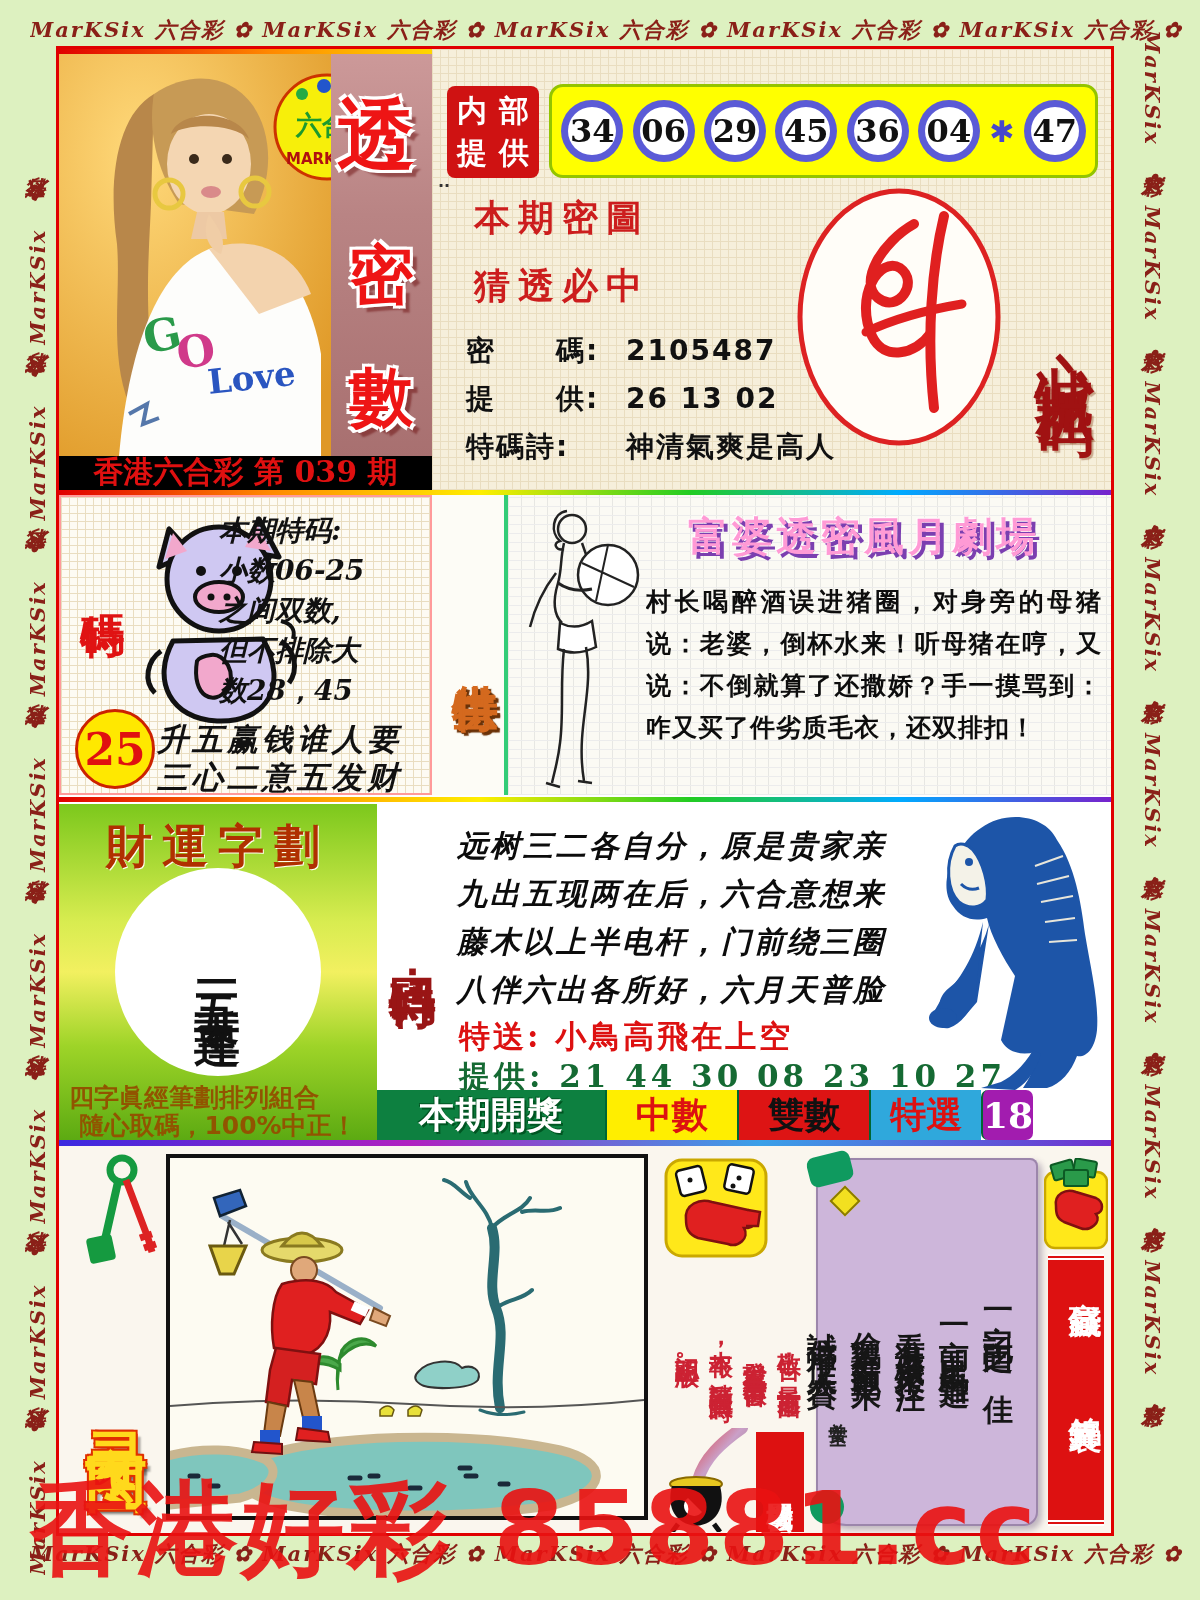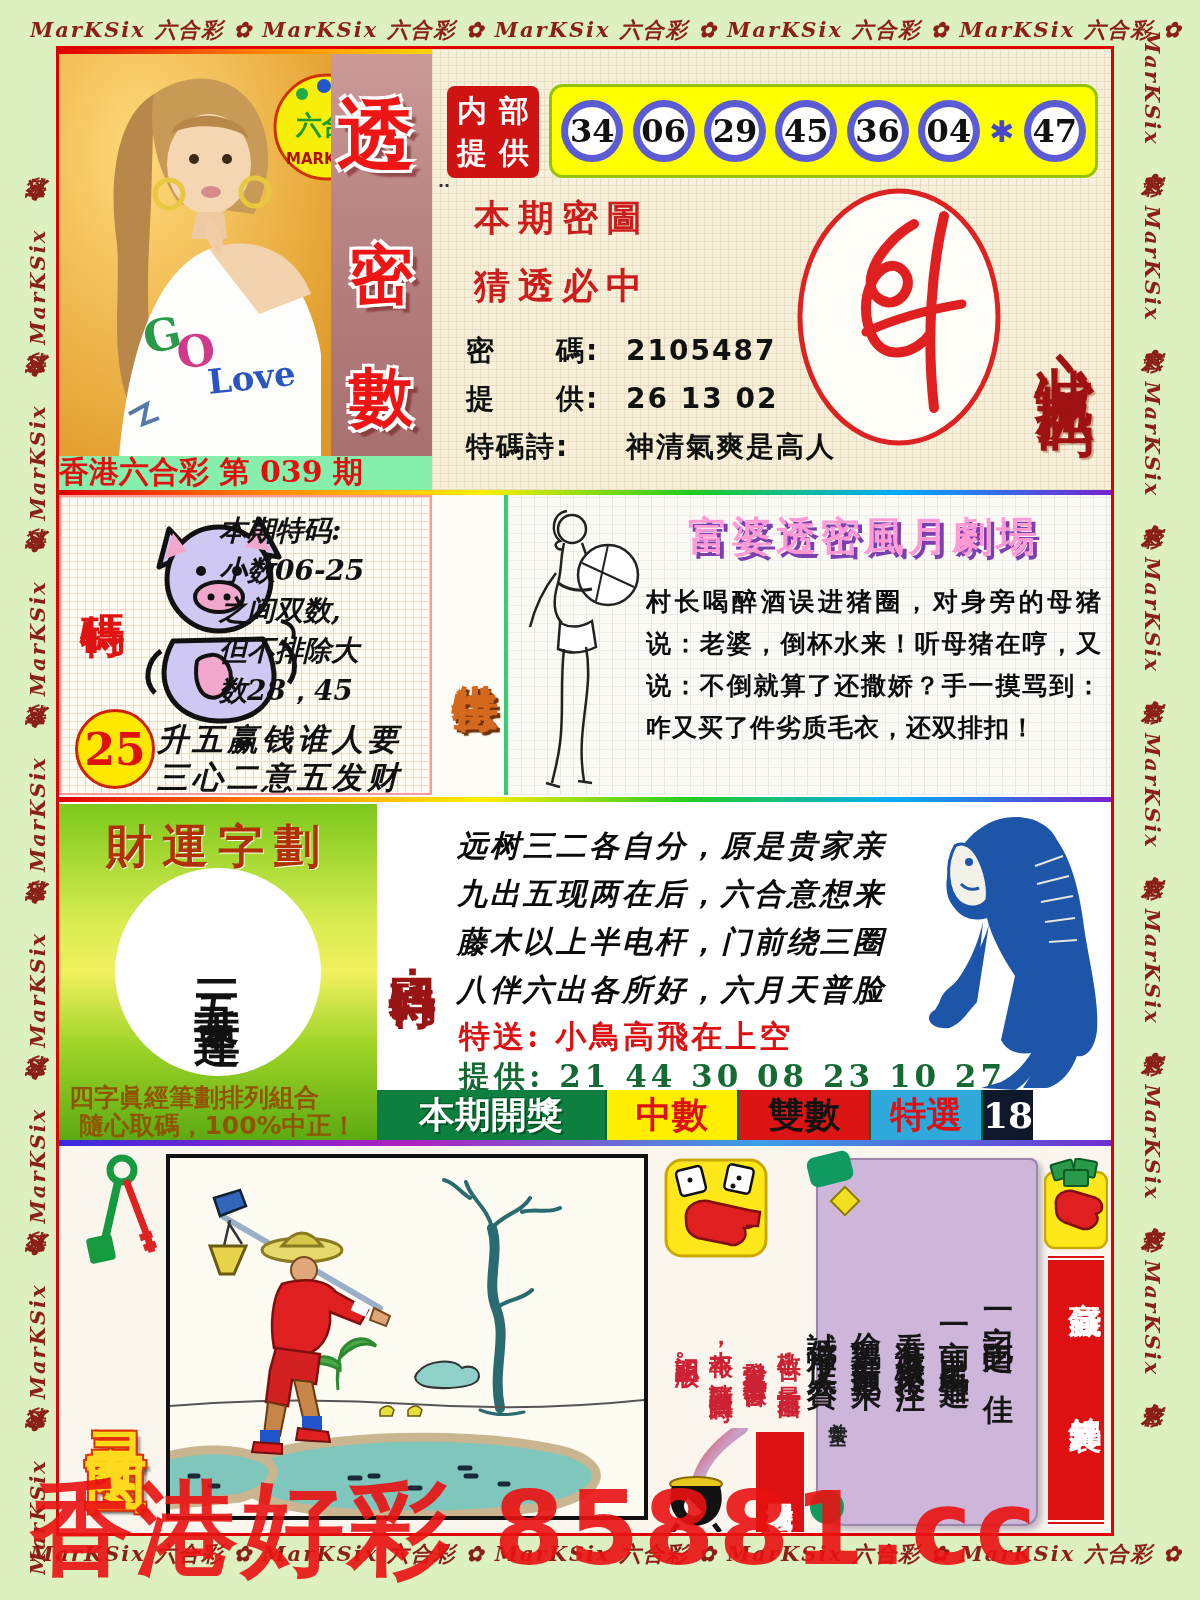--- a/index.html
+++ b/index.html
@@ -14,22 +14,22 @@
   .frame{left:56px;top:46px;width:1058px;height:1490px;background:#fff;
          border:3px solid #e00000;box-sizing:border-box;}
   .rainbow{background:linear-gradient(90deg,#e00000,#ff8800,#ffee00,#22cc22,#00aaff,#7722cc);height:5px;}
   .grid-bg{background-color:#f6efdb;background-image:linear-gradient(#e9ddc0 1px,transparent 1px),linear-gradient(90deg,#e9ddc0 1px,transparent 1px);background-size:8px 8px;}
   .hatch-bg{background-color:#fbfaf4;background-image:repeating-linear-gradient(0deg,#ececec 0 1px,transparent 1px 9px),repeating-linear-gradient(90deg,#e7e7e3 0 1px,transparent 1px 13px);}
   
   .photo-panel{overflow:hidden;}
   .toumi-strip{background:linear-gradient(180deg,#c99,#b98484 40%,#a87070);}
   .toumi-char{color:#ee1515;font:900 78px "DejaVu Serif",serif;
      text-shadow:-3px -3px 0 #fff,3px -3px 0 #fff,-3px 3px 0 #fff,3px 3px 0 #fff,7px 7px 2px rgba(100,0,0,.45);}
-  .issue-band{background:#86efac;color:#e01010;font:900 30px "DejaVu Serif",serif;
-     line-height:32px;}
+  .issue-band{background:#000000;color:#e01010;font:900 30px "DejaVu Serif",serif;
+     text-align:center;line-height:32px;}
   .seal{background:#cf1212;border-radius:8px;color:#fff;font:900 30px "DejaVu Serif",serif;
         display:grid;grid-template-columns:1fr 1fr;place-items:center;padding:4px;box-sizing:border-box;}
   .num-band{background:#ffff00;border:3px solid #93c400;border-radius:14px;
             display:flex;align-items:center;justify-content:space-evenly;box-sizing:border-box;}
   .ball{width:62px;height:62px;border-radius:50%;background:#5b5bd6;display:flex;align-items:center;justify-content:center;}
   .ball b{width:48px;height:48px;border-radius:50%;background:#fff;color:#111;
           font:700 32px "DejaVu Serif",serif;display:flex;align-items:center;justify-content:center;}
   .star{color:#4747cc;font-size:30px;font-weight:700;}
   .red-head{color:#cc1d1d;font:900 36px "DejaVu Serif",serif;letter-spacing:8px;}
   .code-row{color:#111;font:700 28px "DejaVu Sans",sans-serif;letter-spacing:2px;}
@@ -59,21 +59,21 @@
   .poem-label{color:#991515;font:900 47px "DejaVu Serif",serif;line-height:56px;text-align:center;}
   .poem-line{color:#0c0c0c;font:900 30px "DejaVu Serif",serif;font-style:italic;letter-spacing:3px;line-height:48px;white-space:nowrap;}
   .tesong{color:#dd1111;font:900 31px "DejaVu Serif",serif;letter-spacing:3px;}
   .tigong{color:#156a33;font:900 31px "DejaVu Serif",serif;letter-spacing:4px;}
   .rbar{display:flex;height:50px;}
   .rbar div{display:flex;align-items:center;justify-content:center;font:900 36px "DejaVu Serif",serif;box-sizing:border-box;border-left:2px solid #063;}
   .rb1{background:#0d8040;color:#fff;text-shadow:2px 2px 0 #052,-1px -1px 0 #052;width:262px;}
   .rb2{background:#ffee00;color:#dd1111;width:152px;}
   .rb3{background:#dd1414;color:#111;width:152px;}
   .rb4{background:#2fa8dc;color:#dd1111;width:128px;}
-  .rb5{background:#0f172a;color:#fff;width:59px;font-family:"DejaVu Serif",serif;}
+  .rb5{background:#a21caf;color:#fff;width:59px;font-family:"DejaVu Serif",serif;border-radius:7px;}
   
   .xunbao{color:#ffd91c;font:900 62px "DejaVu Serif",serif;line-height:80px;text-align:center;
           text-shadow:-2px -2px 0 #e03000,2px -2px 0 #e03000,-2px 2px 0 #e03000,2px 2px 0 #e03000,5px 5px 2px rgba(0,0,0,.3);}
   .paint-frame{border:4px solid #111;background:#fdfbf2;box-sizing:border-box;}
   .notice-txt{color:#cc2233;font:900 24px "DejaVu Sans",sans-serif;line-height:34px;letter-spacing:3px;white-space:pre-line;}
   .xuanji{background:#dd1111;color:#fff;display:flex;align-items:center;justify-content:center;
           font:900 27px "DejaVu Serif",serif;}
   .scroll-body{background:#cdb6da;border-radius:18px 8px 14px 30px;box-shadow:inset 0 0 0 2px #9c86ab, 4px 4px 6px rgba(80,60,100,.35);}
   .scroll-text{color:#161616;font:900 30px "DejaVu Serif",serif;letter-spacing:8px;line-height:44px;white-space:pre-line;}
   .scroll-sign{color:#222;font:700 19px "DejaVu Serif",serif;letter-spacing:2px;}

